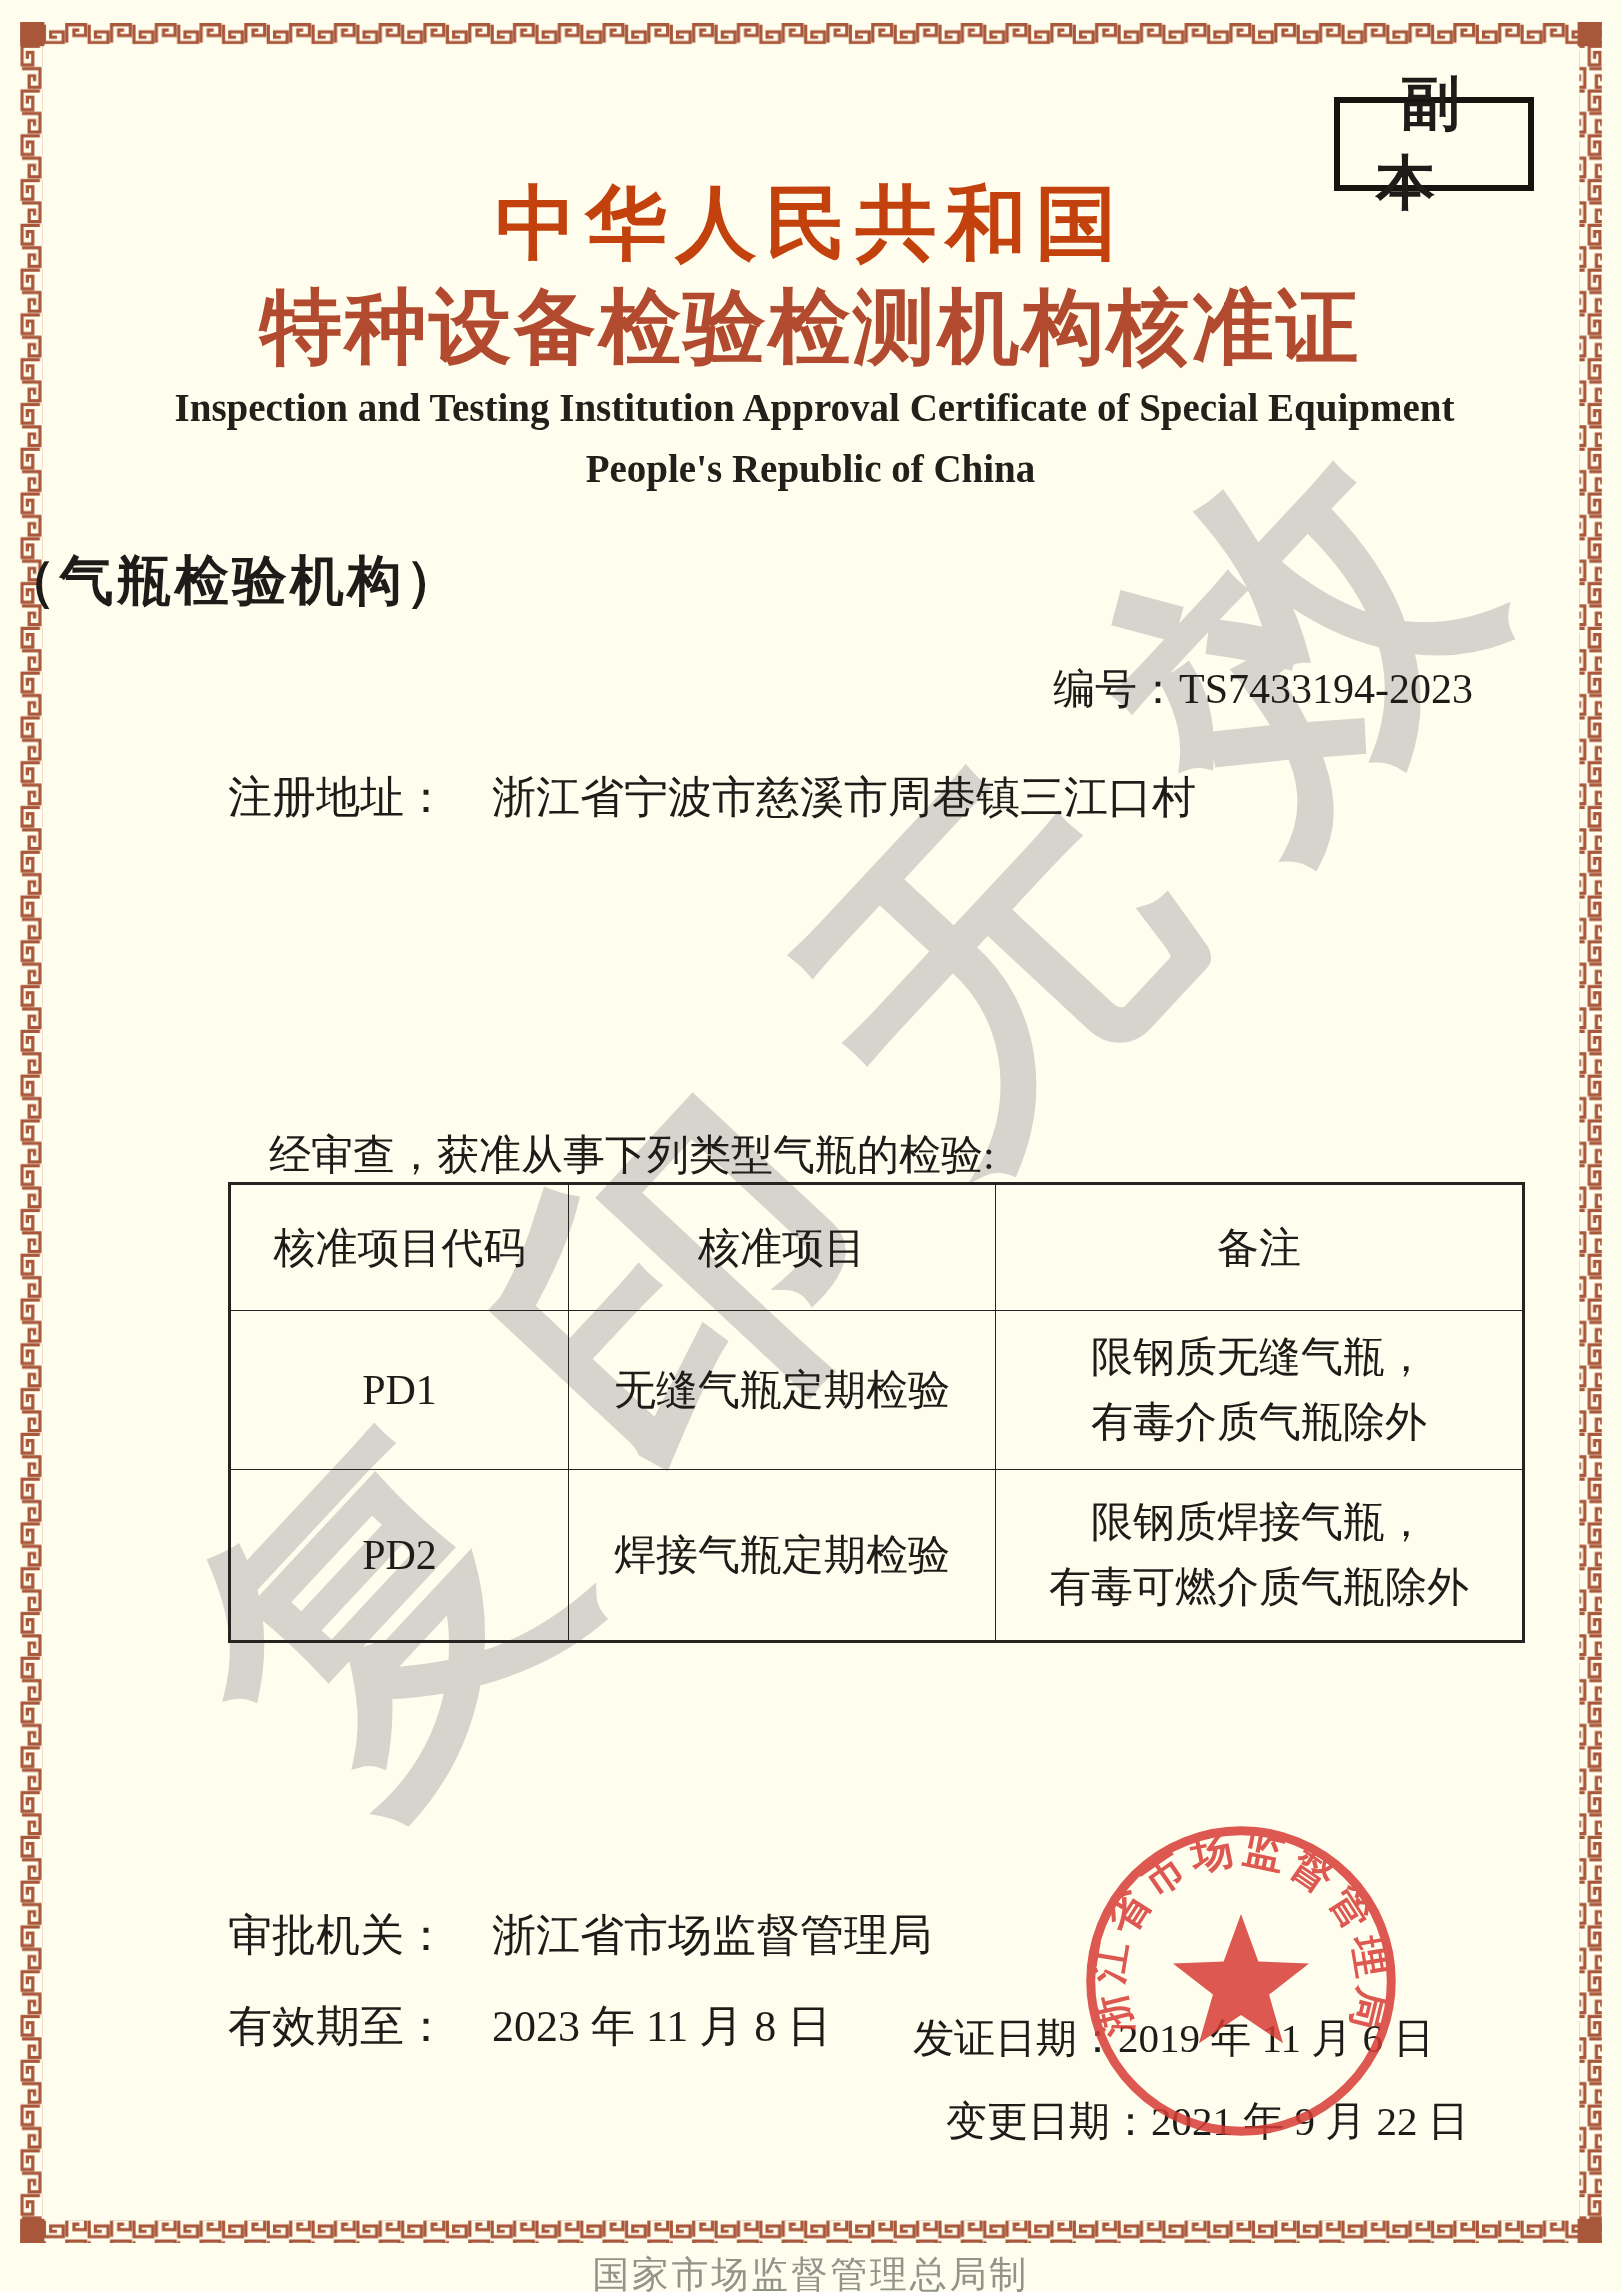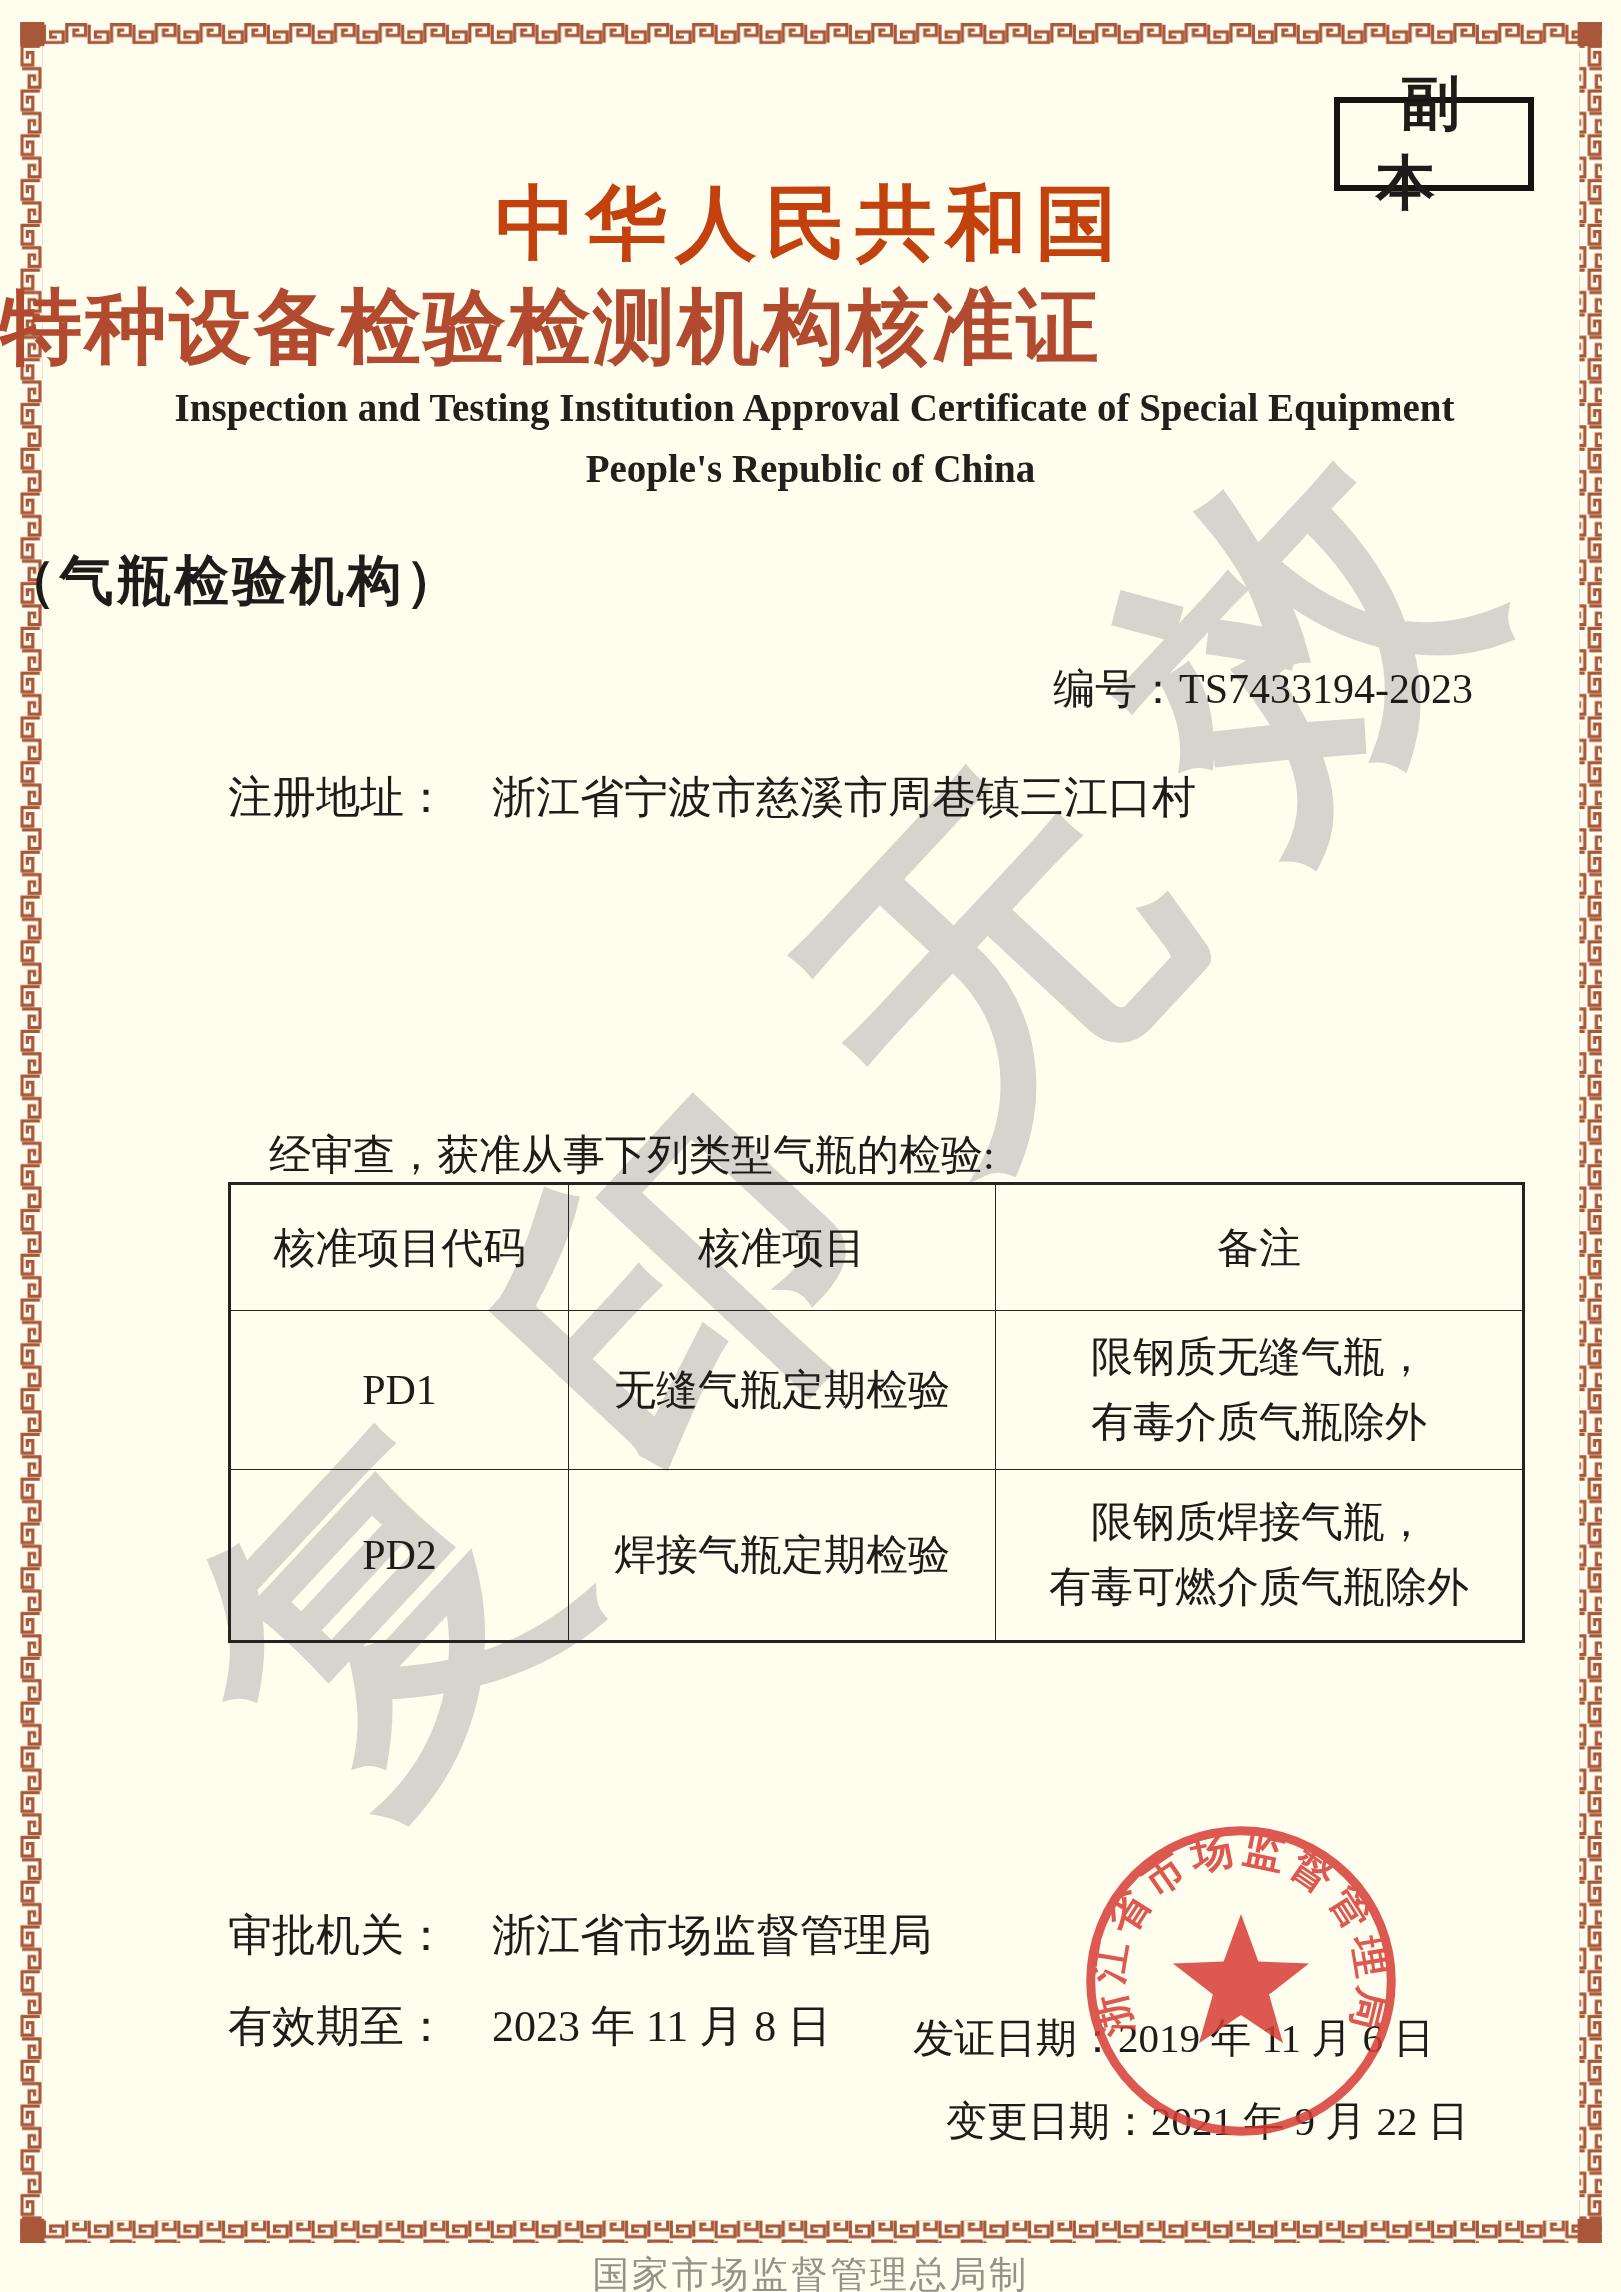--- a/index.html
+++ b/index.html
@@ -24,21 +24,21 @@
   
   .content{z-index:3;}
   .dup-box{
     left:1334px;top:97px;width:200px;height:94px;z-index:5;
     border:6.3px solid #17140f;box-sizing:border-box;
     display:flex;align-items:center;justify-content:center;
     font-size:59px;font-weight:bold;letter-spacing:25px;text-indent:25px;padding-left:36px;
   }
   .title-cn1{left:0;right:0;top:170px;text-align:center;
     font-size:81px;font-weight:bold;letter-spacing:9px;color:#c2410c;}
-  .title-cn2{left:0;right:0;top:273px;text-align:left;
+  .title-cn2{left:0;right:0;top:273px;text-align:center;
     font-size:82px;font-weight:bold;letter-spacing:2.7px;color:#b14a2e;}
   .title-en1{left:0;right:0;top:385px;text-align:center;
     font-size:39px;font-weight:bold;color:#23201c;padding-left:8px;}
   .title-en2{left:0;right:0;top:446px;text-align:center;
     font-size:39px;font-weight:bold;color:#23201c;}
   .subtitle{left:2px;right:0;top:545px;
     font-size:54px;font-weight:bold;letter-spacing:3.6px;}
   .cert-no{right:148px;top:661px;font-size:42px;}
   .fields{left:228px;top:768px;font-size:44px;}
   .field-row{height:90px;white-space:nowrap;}

